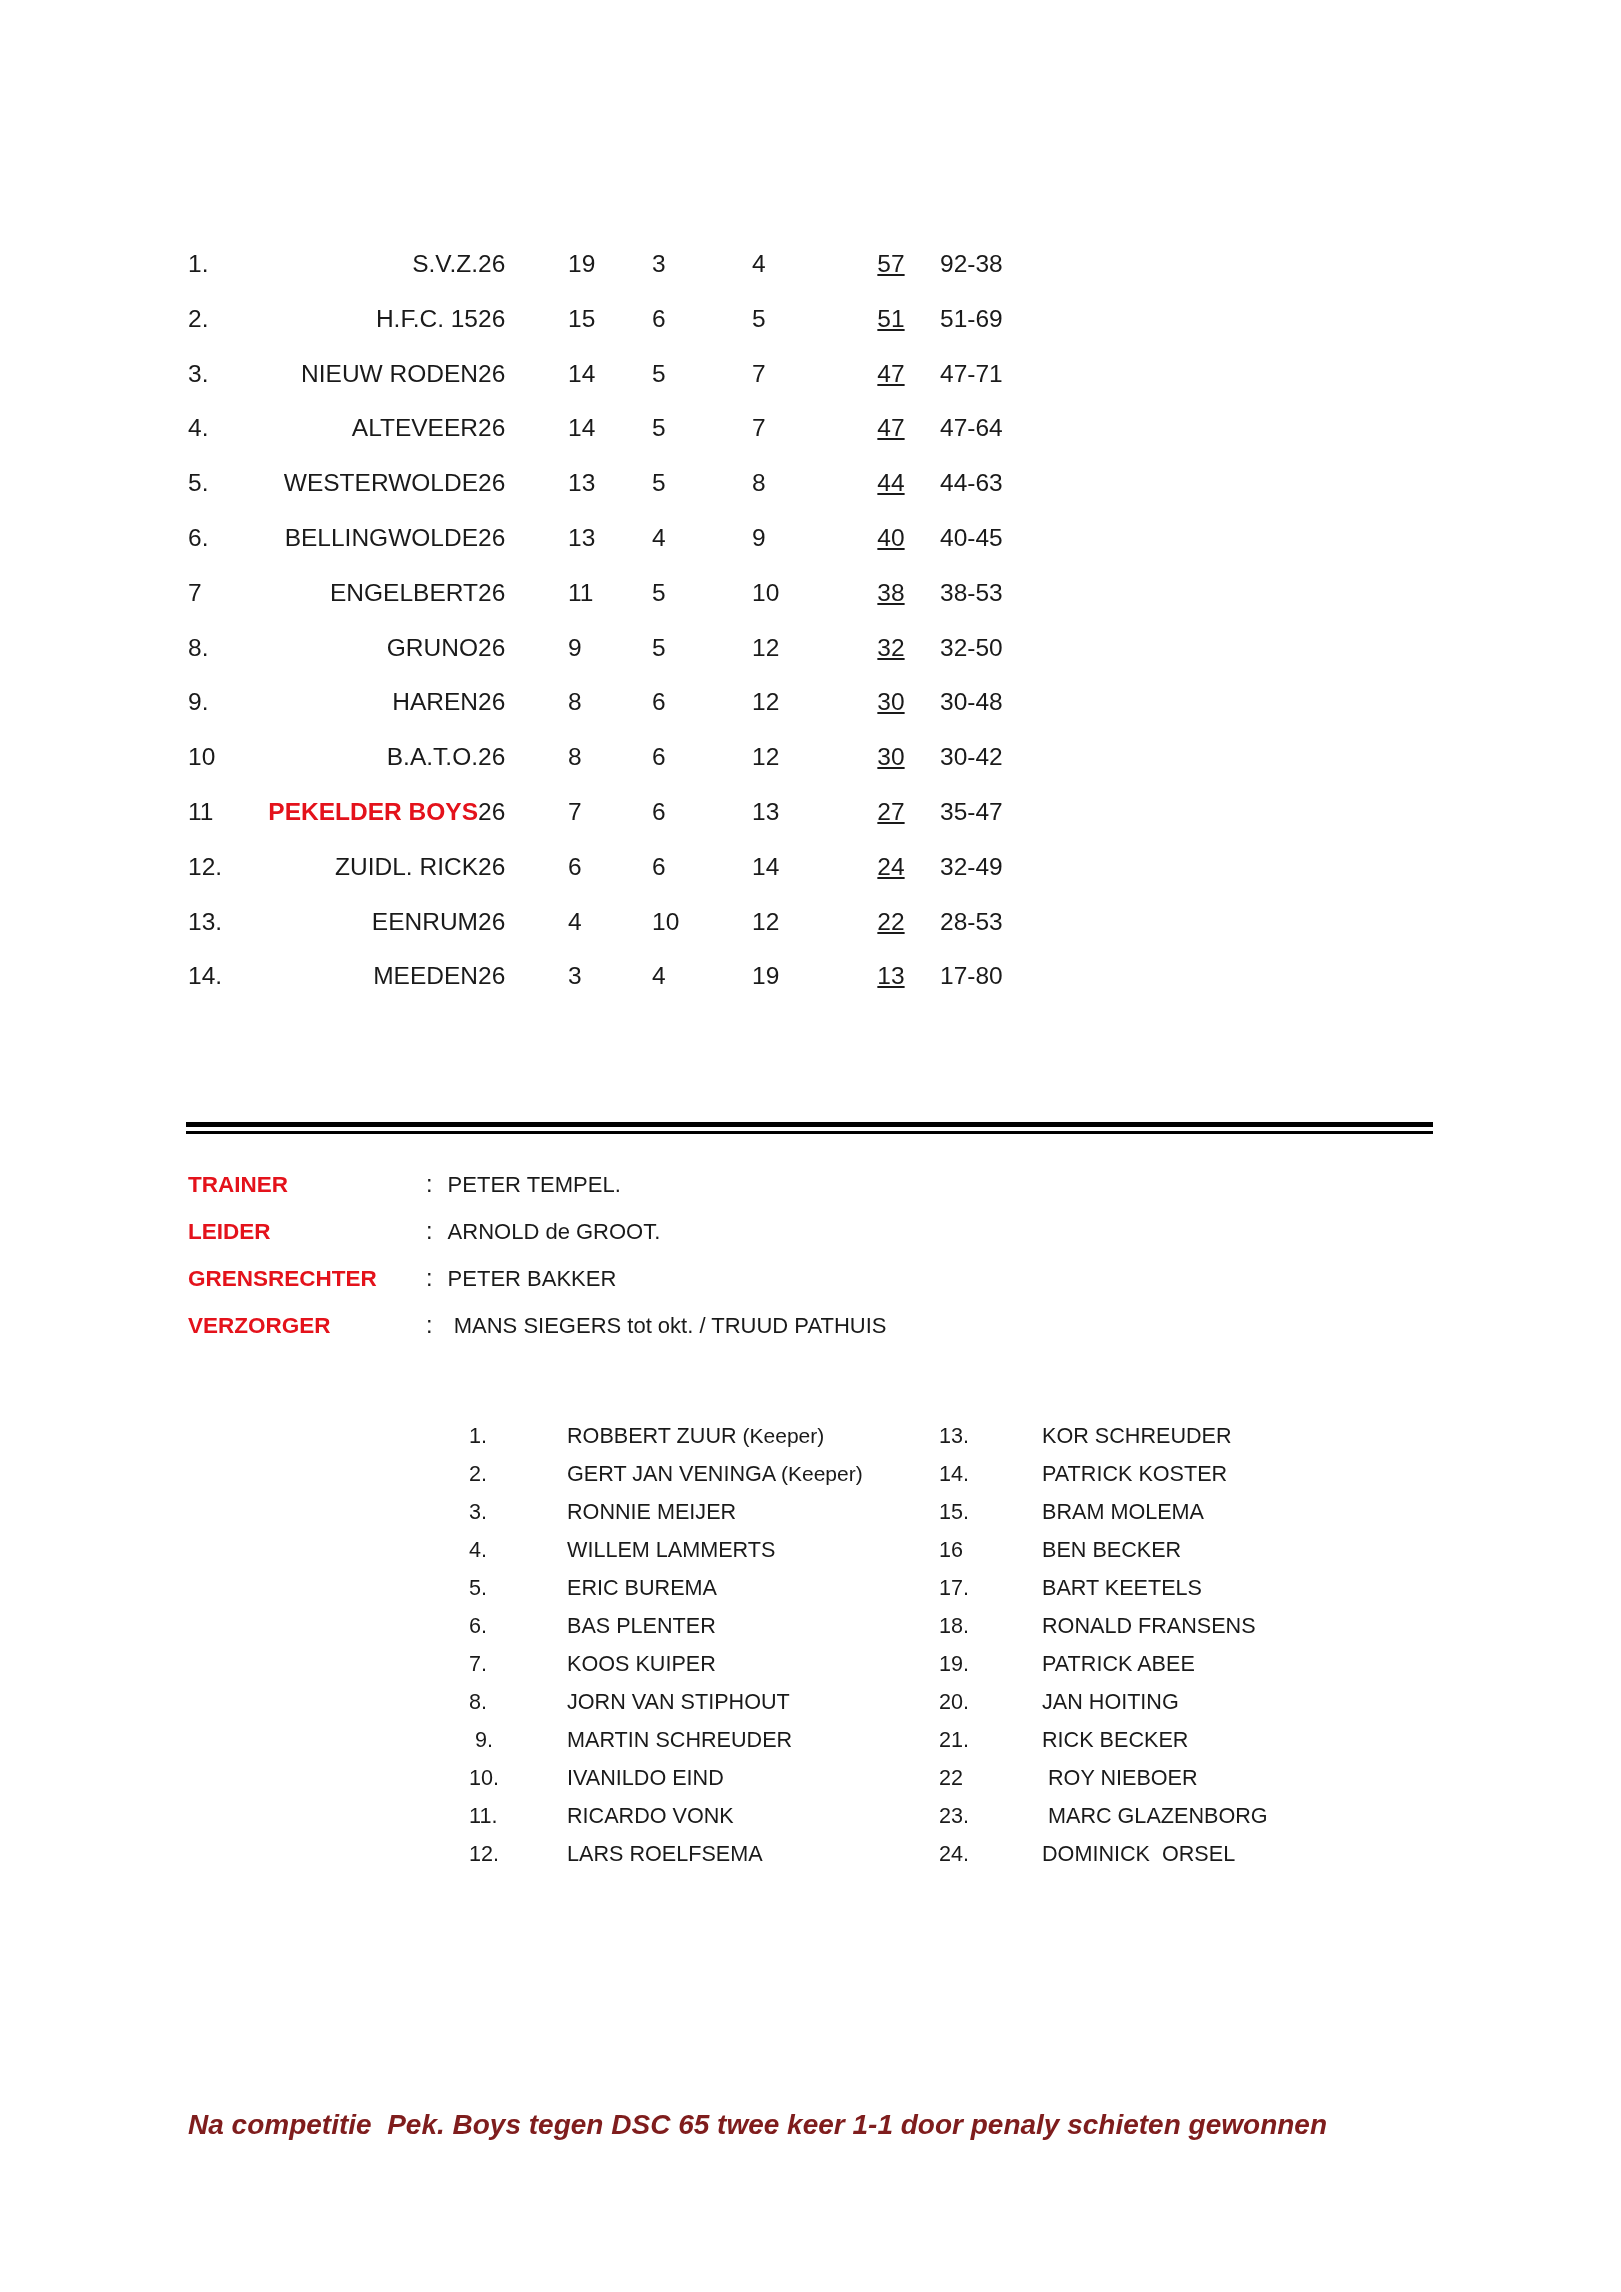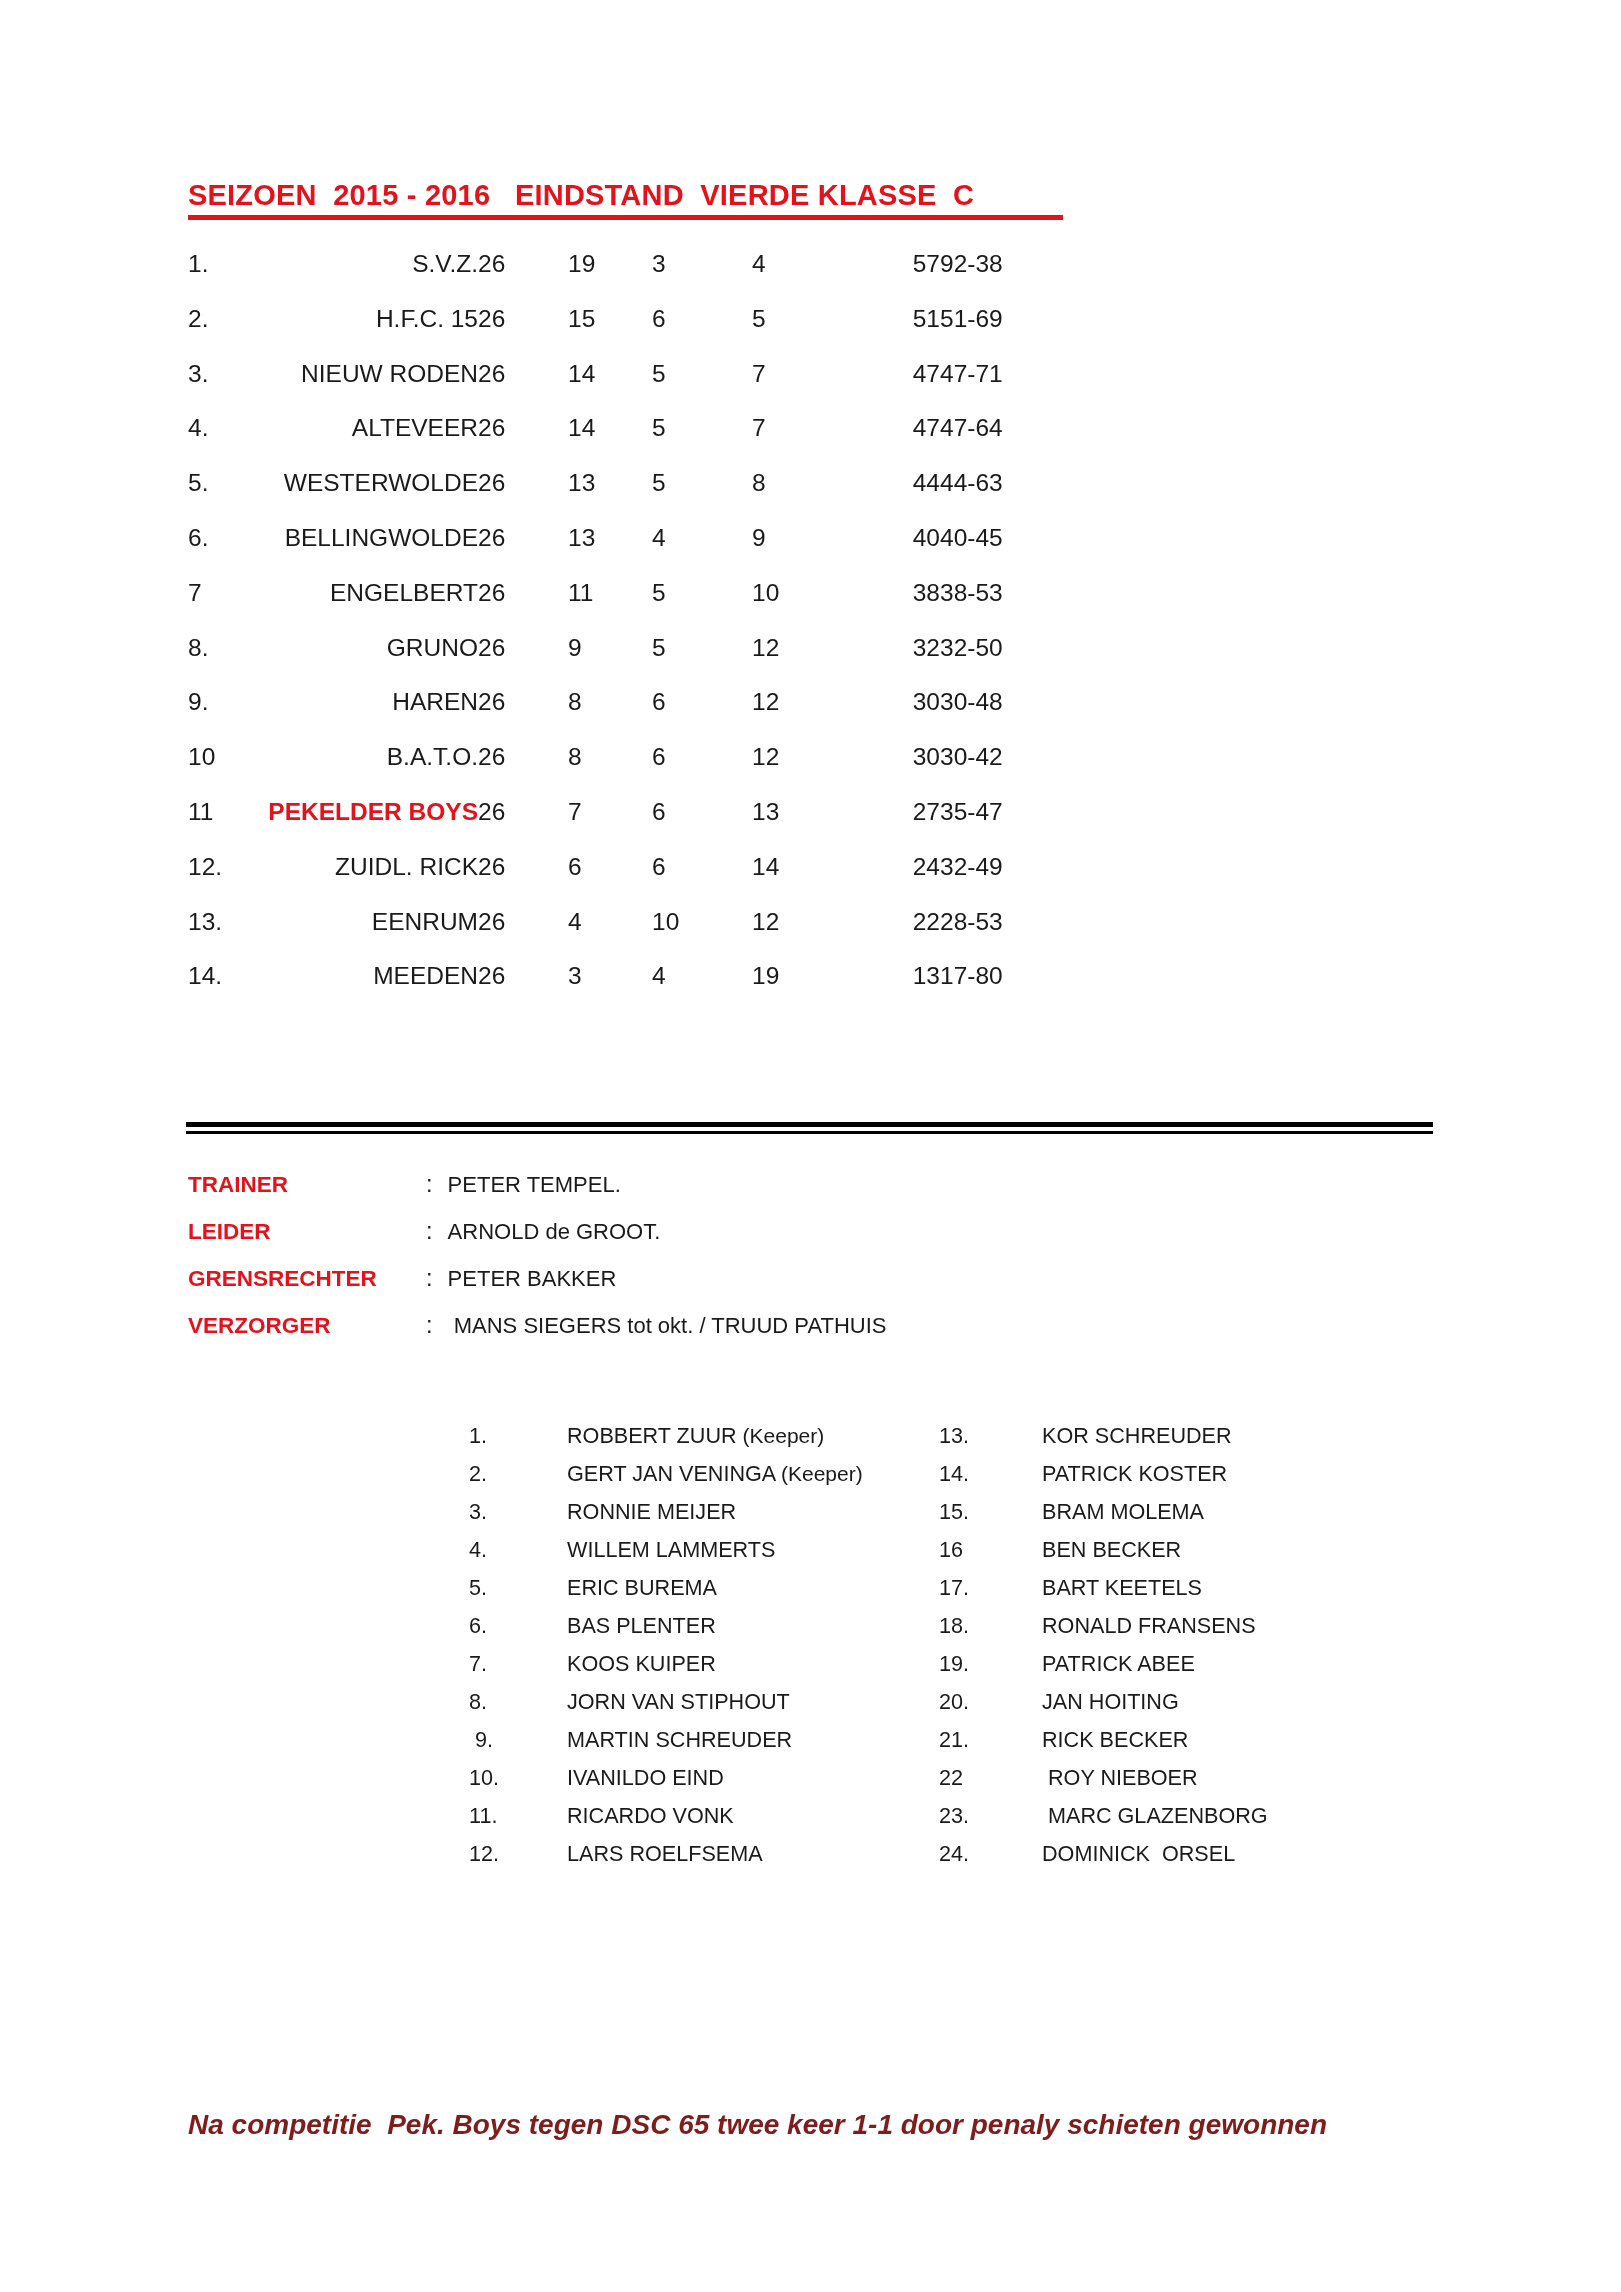--- a/index.html
+++ b/index.html
@@ -59,21 +59,21 @@
     color: #1a1a1a;
   }
   .standings tr:last-child td { padding-bottom: 0; }
 
   .c-rank  { width: 47px;  text-align: left; }
   .c-team  { width: 243px; text-align: right; }
   .c-pl    { width: 90px;  text-align: left; }
   .c-w     { width: 84px;  text-align: left; }
   .c-d     { width: 100px; text-align: left; }
   .c-l     { width: 90px;  text-align: left; }
-  .c-pts   { width: 98px; text-align: right; }
+  .c-pts   { width: 98px; text-align: center; text-decoration: underline; }
   .c-goals { width: auto;  text-align: left; }
 
   tr.highlight .c-team {
     color: #e4121b;
     font-weight: bold;
   }
 
   
   .divider {
     position: absolute;
@@ -186,24 +186,20 @@
     color: #7f1d1d;
     white-space: pre;
     line-height: 25.5px;
   }
 </style>
 </head>
 <body>
 
 <div class="page">
 
-  <div class="title-wrap">
-    <div class="title">SEIZOEN  2015 - 2016   EINDSTAND  VIERDE KLASSE  C</div>
-    <div class="title-rule"></div>
-  </div>
 
   <table class="standings">
     <tbody id="standings-body">
         <tr>
           <td class="c-rank">1.</td>
           <td class="c-team">S.V.Z.</td>
           <td class="c-pl">26</td>
           <td class="c-w">19</td>
           <td class="c-d">3</td>
           <td class="c-l">4</td>

